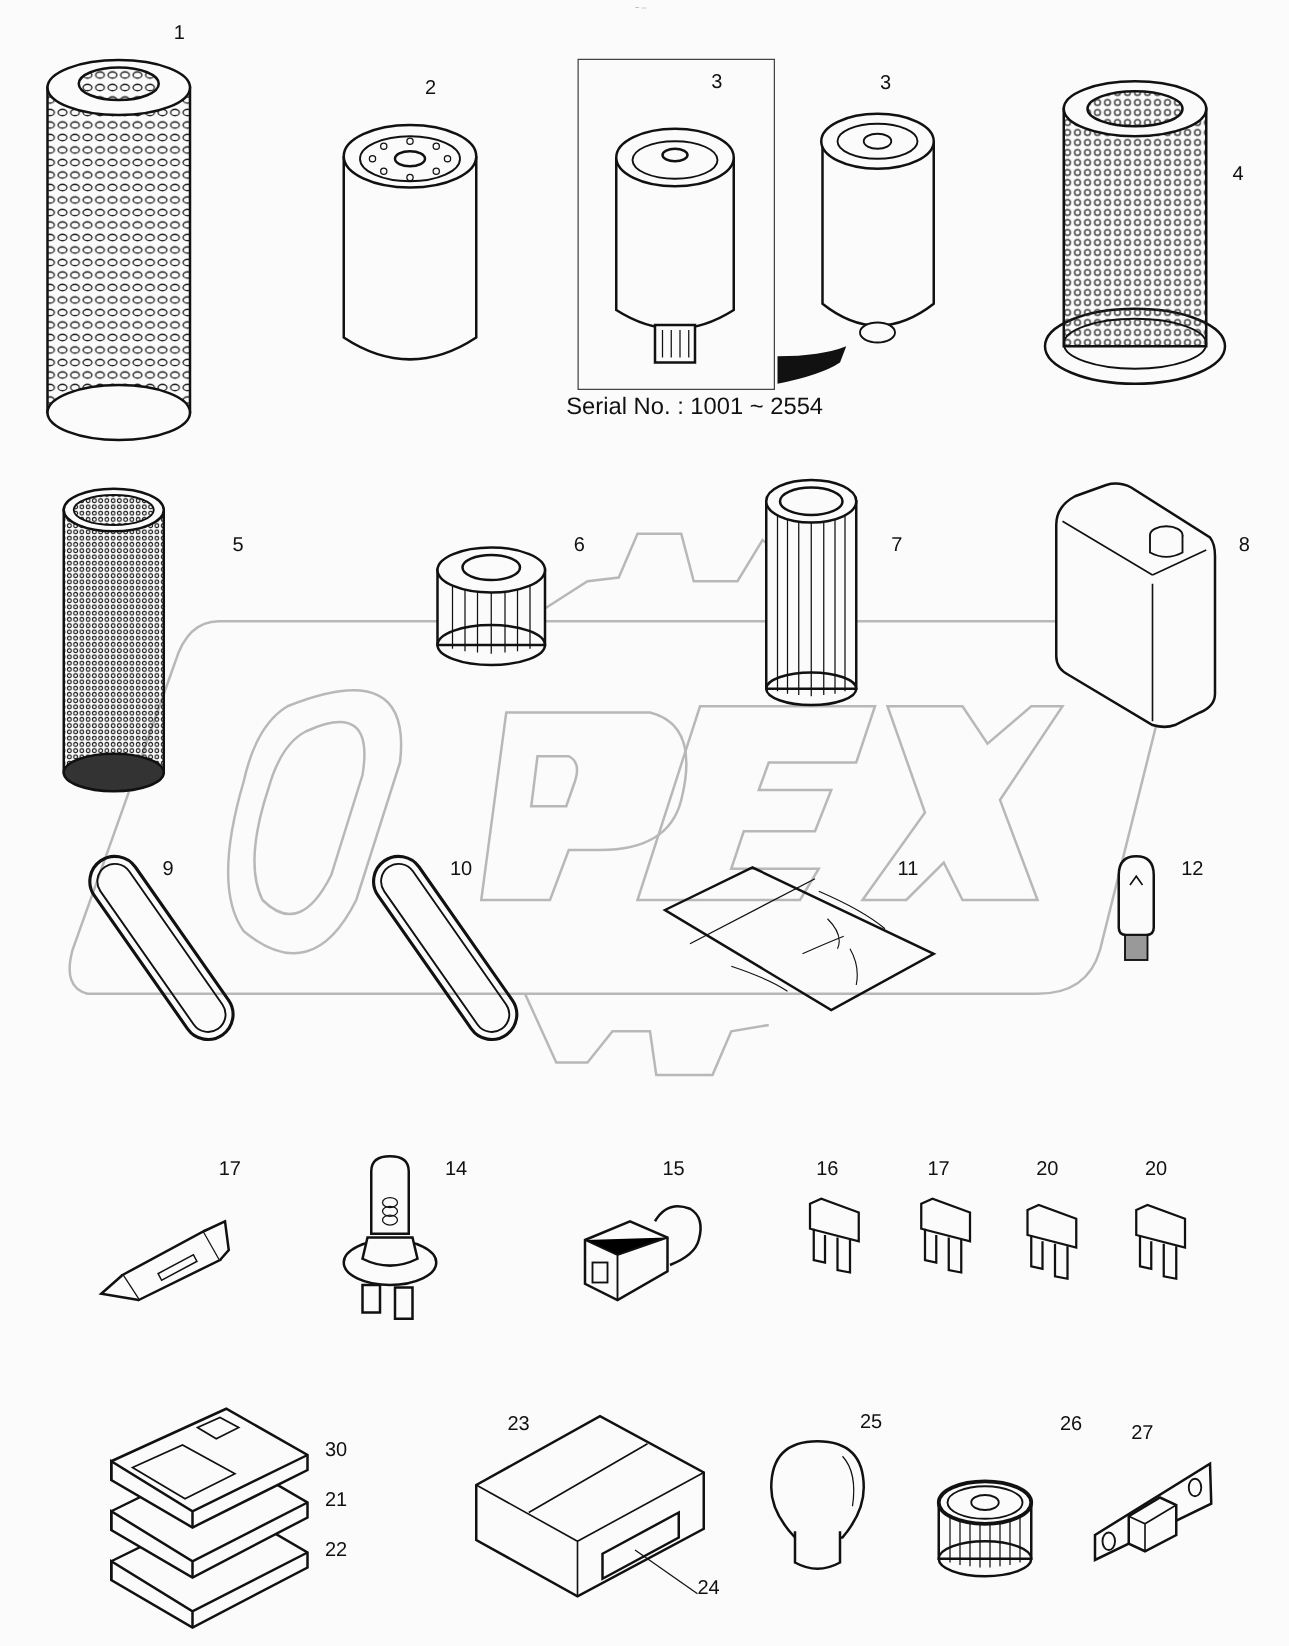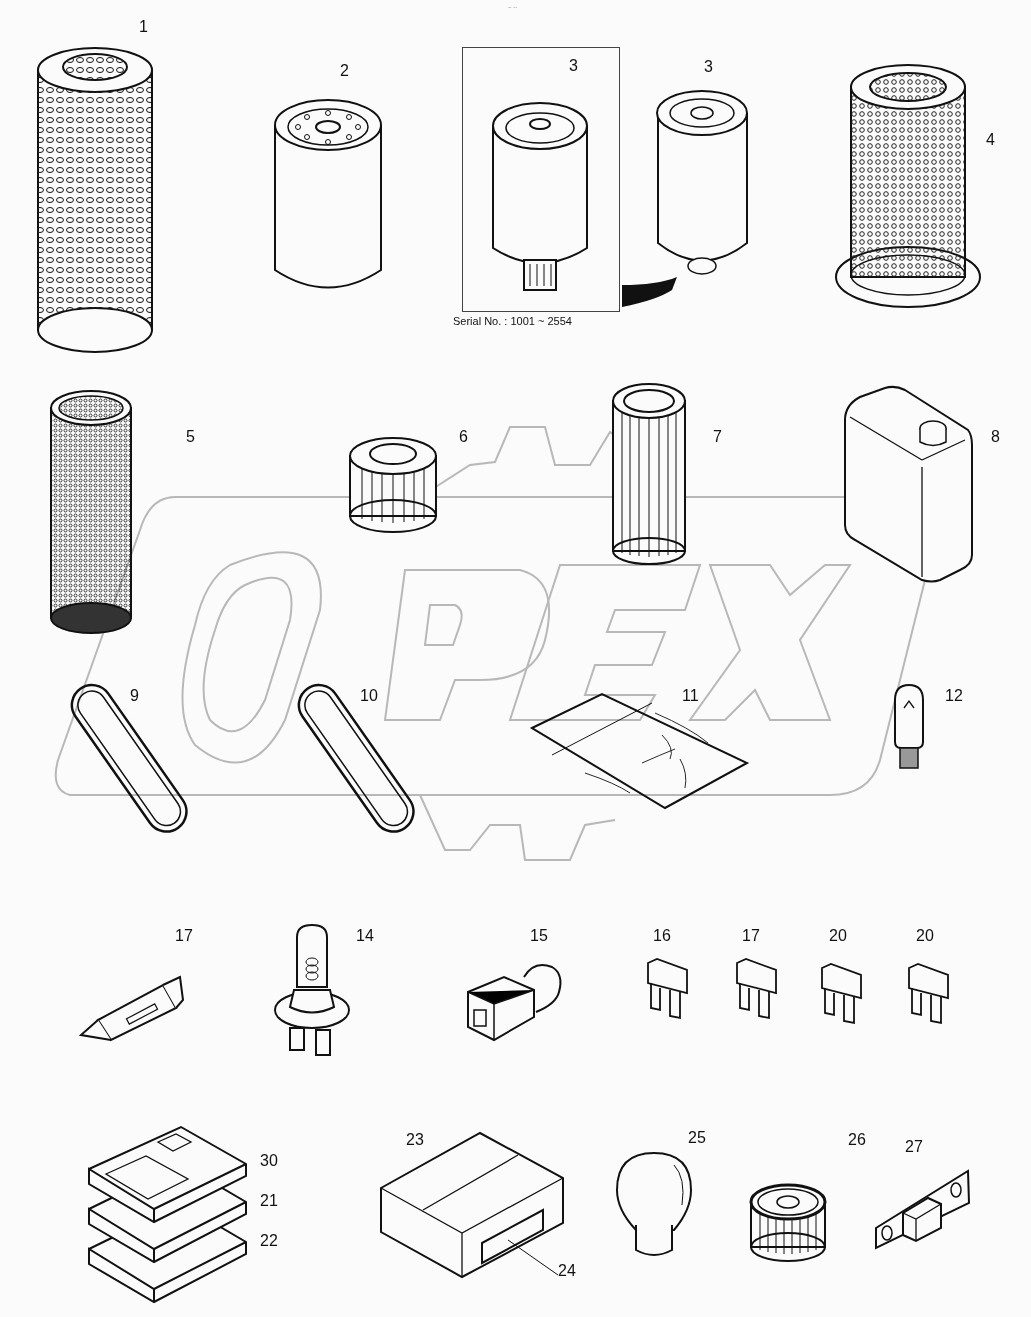--- a/index.html
+++ b/index.html
@@ -1,21 +1,21 @@
 <!DOCTYPE html>
 <html><head>
 <meta charset="utf-8">
 <style>
   html, body { margin:0; padding:0; background:#fbfbfb; }
   body { width:1031px; height:1317px; position:relative; overflow:hidden;
          font-family:"Liberation Sans", sans-serif; color:#111; }
   .wm { position:absolute; left:0; top:0; }
   .part { position:absolute; }
   .label { position:absolute; font-size:16px; color:#111; line-height:1; }
-  .serial { position:absolute; font-size:11px; color:#111; white-space:nowrap; }
+  .serial { position:absolute; font-size:19px; color:#111; white-space:nowrap; }
   .box3 { position:absolute; left:462px; top:47px; width:156px; height:263px; border:1px solid #444; }
   .topmark { position:absolute; left:508px; top:4px; font-size:6px; color:#999; }
   svg { overflow:visible; }
 </style>
 </head>
 <body>
 
 <svg class="wm" width="1031" height="1317" viewBox="0 0 1031 1317">
   <g fill="none" stroke="#b8b8b8" stroke-width="2">
     <path d="M175 497 L900 497 Q940 500 935 540 L880 760 Q870 795 830 795 L70 795 Q50 790 58 760 L140 530 Q150 497 175 497 Z"></path>
@@ -150,21 +150,21 @@
   <rect x="-16" y="60" width="170" height="40" rx="20" fill="none" stroke="#111" stroke-width="2.5" transform="rotate(55 67 91)"></rect>
   <rect x="-10" y="66" width="158" height="28" rx="14" fill="none" stroke="#111" stroke-width="1.5" transform="rotate(55 67 91)"></rect>
 </svg>
 <div class="label" style="left:360px;top:688px">10</div>
 
 <svg class="part" style="left:530px;top:693px" width="220" height="120">
   <path d="M2 35 L72 1 L217 70 L135 115 Z" fill="none" stroke="#111" stroke-width="2"></path>
   <path d="M22 62 L122 10" stroke="#111" stroke-width="1"></path>
   <path d="M125 20 Q160 35 178 50 M55 80 Q85 90 100 100 M112 70 Q130 62 145 56 M132 42 Q145 55 140 66 M150 66 Q158 80 155 95" fill="none" stroke="#111" stroke-width="0.9"></path>
 </svg>
-<div class="label" style="left:682px;top:688px">11</div>
+<div class="label" style="left:718px;top:688px">11</div>
 
 <svg class="part" style="left:892px;top:682px" width="36" height="90">
   <path d="M3 60 L3 18 Q3 3 17 3 Q31 3 31 18 L31 60 Q31 66 25 66 L9 66 Q3 66 3 60 Z" fill="#fbfbfb" stroke="#111" stroke-width="2"></path>
   <path d="M12 26 L17 19 L22 26" fill="none" stroke="#111" stroke-width="1.3"></path>
   <rect x="8" y="66" width="18" height="20" fill="#999" stroke="#111" stroke-width="1.5"></rect>
 </svg>
 <div class="label" style="left:945px;top:688px">12</div>
 
 <svg class="part" style="left:78px;top:975px" width="110" height="65">
   <path d="M20 45 L85 10 L98 33 L33 65 Z" fill="#fbfbfb" stroke="#111" stroke-width="2"></path>

